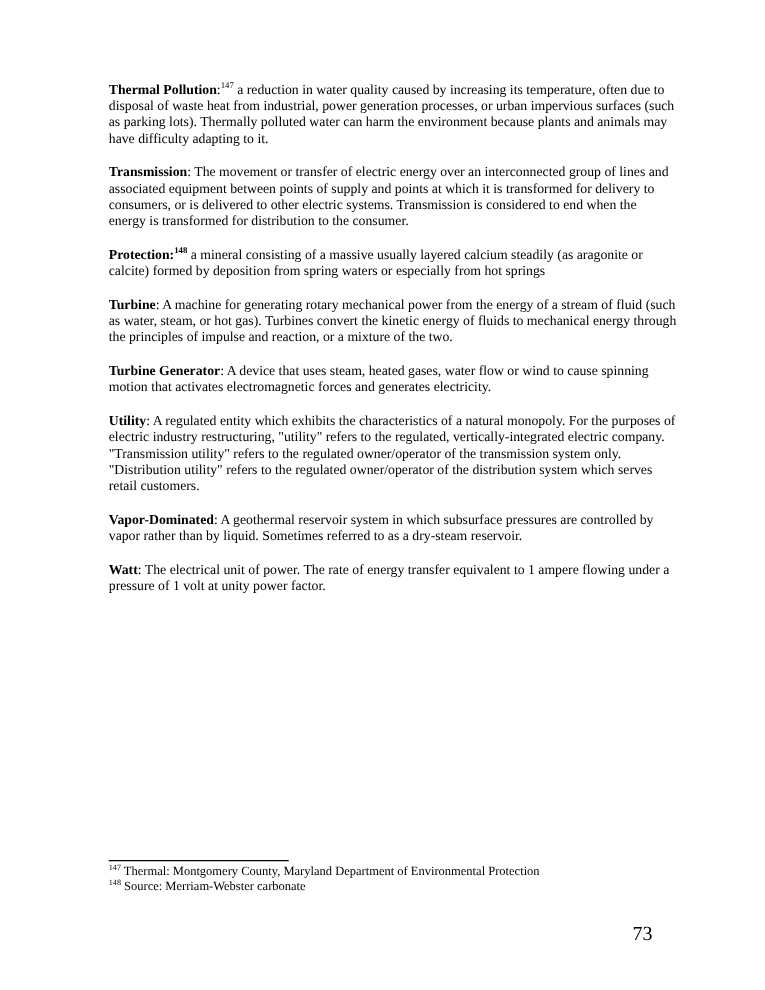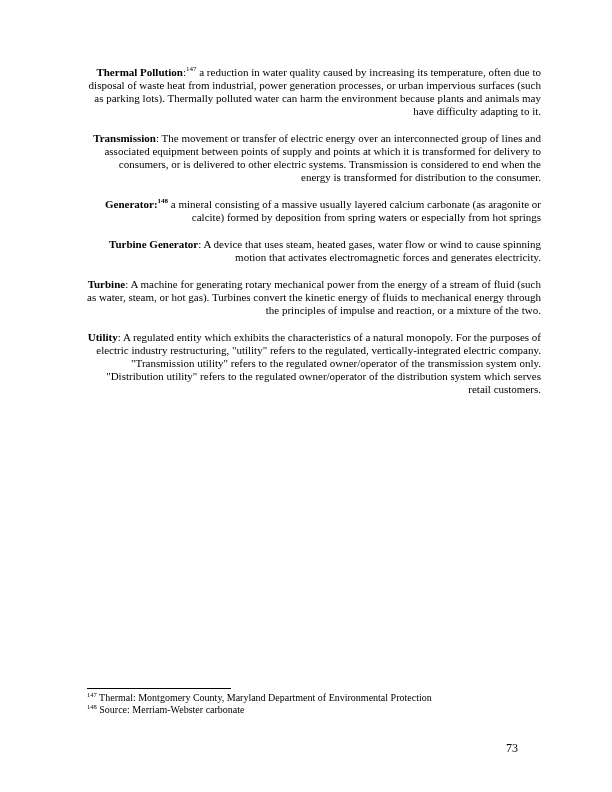--- a/index.html
+++ b/index.html
@@ -8,21 +8,21 @@
     background:#ffffff; color:#000000;
     font-family:"Liberation Serif", serif;
     position:relative; overflow:hidden;
   }
   .content {
     position:absolute; left:87px; top:66px; width:454px;
   }
   .entry {
     margin:0 0 14px 0;
     font-size:11px; line-height:13px;
-    text-align:right;
+    text-align:left;
   }
   .entry b { font-weight:bold; }
   sup.ref {
     font-size:7px; line-height:0; vertical-align:super;
   }
   sup.ref.bold { font-weight:bold; }
   .footnotes {
     position:absolute; left:87px; top:688px; width:454px;
     font-size:10px; line-height:12.3px;
   }
@@ -30,41 +30,43 @@
     width:144px; height:0;
     border-top:1px solid #000000;
     margin:0 0 3px 0;
   }
   .footnote { margin:0; }
   .footnote sup {
     font-size:6.5px; line-height:0; vertical-align:super;
   }
   .page-number {
     position:absolute; left:506px; top:742px;
-    font-size:12px; line-height:12px;
+    font-size:16px; line-height:12px;
   }
 </style>
 </head>
 <body>
 
 <main class="content">
 
   <p class="entry"><b>Thermal Pollution</b><span>:</span><sup class="ref">147</sup> <span>a reduction in water quality caused by increasing its temperature, often due to disposal of waste heat from industrial, power generation processes, or urban impervious surfaces (such as parking lots). Thermally polluted water can harm the environment because plants and animals may have difficulty adapting to it.</span></p>
 
   <p class="entry"><b>Transmission</b><span>:</span><sup class="ref"></sup> <span>The movement or transfer of electric energy over an interconnected group of lines and associated equipment between points of supply and points at which it is transformed for delivery to consumers, or is delivered to other electric systems. Transmission is considered to end when the energy is transformed for distribution to the consumer.</span></p>
 
-  <p class="entry"><b>Generator:</b><span></span><sup class="ref bold">148</sup> <span>a mineral consisting of a massive usually layered calcium carbonate (as aragonite or calcite) formed by deposition from spring waters or especially from hot springs</span></p>
+  <p class="entry"><b>Protection:</b><span></span><sup class="ref bold">148</sup> <span>a mineral consisting of a massive usually layered calcium steadily (as aragonite or calcite) formed by deposition from spring waters or especially from hot springs</span></p>
+
+  <p class="entry"><b>Turbine</b><span>:</span><sup class="ref"></sup> <span>A machine for generating rotary mechanical power from the energy of a stream of fluid (such as water, steam, or hot gas). Turbines convert the kinetic energy of fluids to mechanical energy through the principles of impulse and reaction, or a mixture of the two.</span></p>
 
   <p class="entry"><b>Turbine Generator</b><span>:</span><sup class="ref"></sup> <span>A device that uses steam, heated gases, water flow or wind to cause spinning motion that activates electromagnetic forces and generates electricity.</span></p>
 
-  <p class="entry"><b>Turbine</b><span>:</span><sup class="ref"></sup> <span>A machine for generating rotary mechanical power from the energy of a stream of fluid (such as water, steam, or hot gas). Turbines convert the kinetic energy of fluids to mechanical energy through the principles of impulse and reaction, or a mixture of the two.</span></p>
-
   <p class="entry"><b>Utility</b><span>:</span><sup class="ref"></sup> <span>A regulated entity which exhibits the characteristics of a natural monopoly. For the purposes of electric industry restructuring, "utility" refers to the regulated, vertically-integrated electric company. "Transmission utility" refers to the regulated owner/operator of the transmission system only. "Distribution utility" refers to the regulated owner/operator of the distribution system which serves retail customers.</span></p>
 
+  <p class="entry"><b>Vapor-Dominated</b><span>:</span><sup class="ref"></sup> <span>A geothermal reservoir system in which subsurface pressures are controlled by vapor rather than by liquid. Sometimes referred to as a dry-steam reservoir.</span></p>
 
+  <p class="entry"><b>Watt</b><span>:</span><sup class="ref"></sup> <span>The electrical unit of power. The rate of energy transfer equivalent to 1 ampere flowing under a pressure of 1 volt at unity power factor.</span></p>
 
 
 </main>
 
 <footer class="footnotes">
   <div class="fn-rule"></div>
   <p class="footnote"><sup>147</sup> <span>Thermal: Montgomery County, Maryland Department of Environmental Protection</span></p>
   <p class="footnote"><sup>148</sup> <span>Source: Merriam-Webster carbonate</span></p>
 </footer>
 

